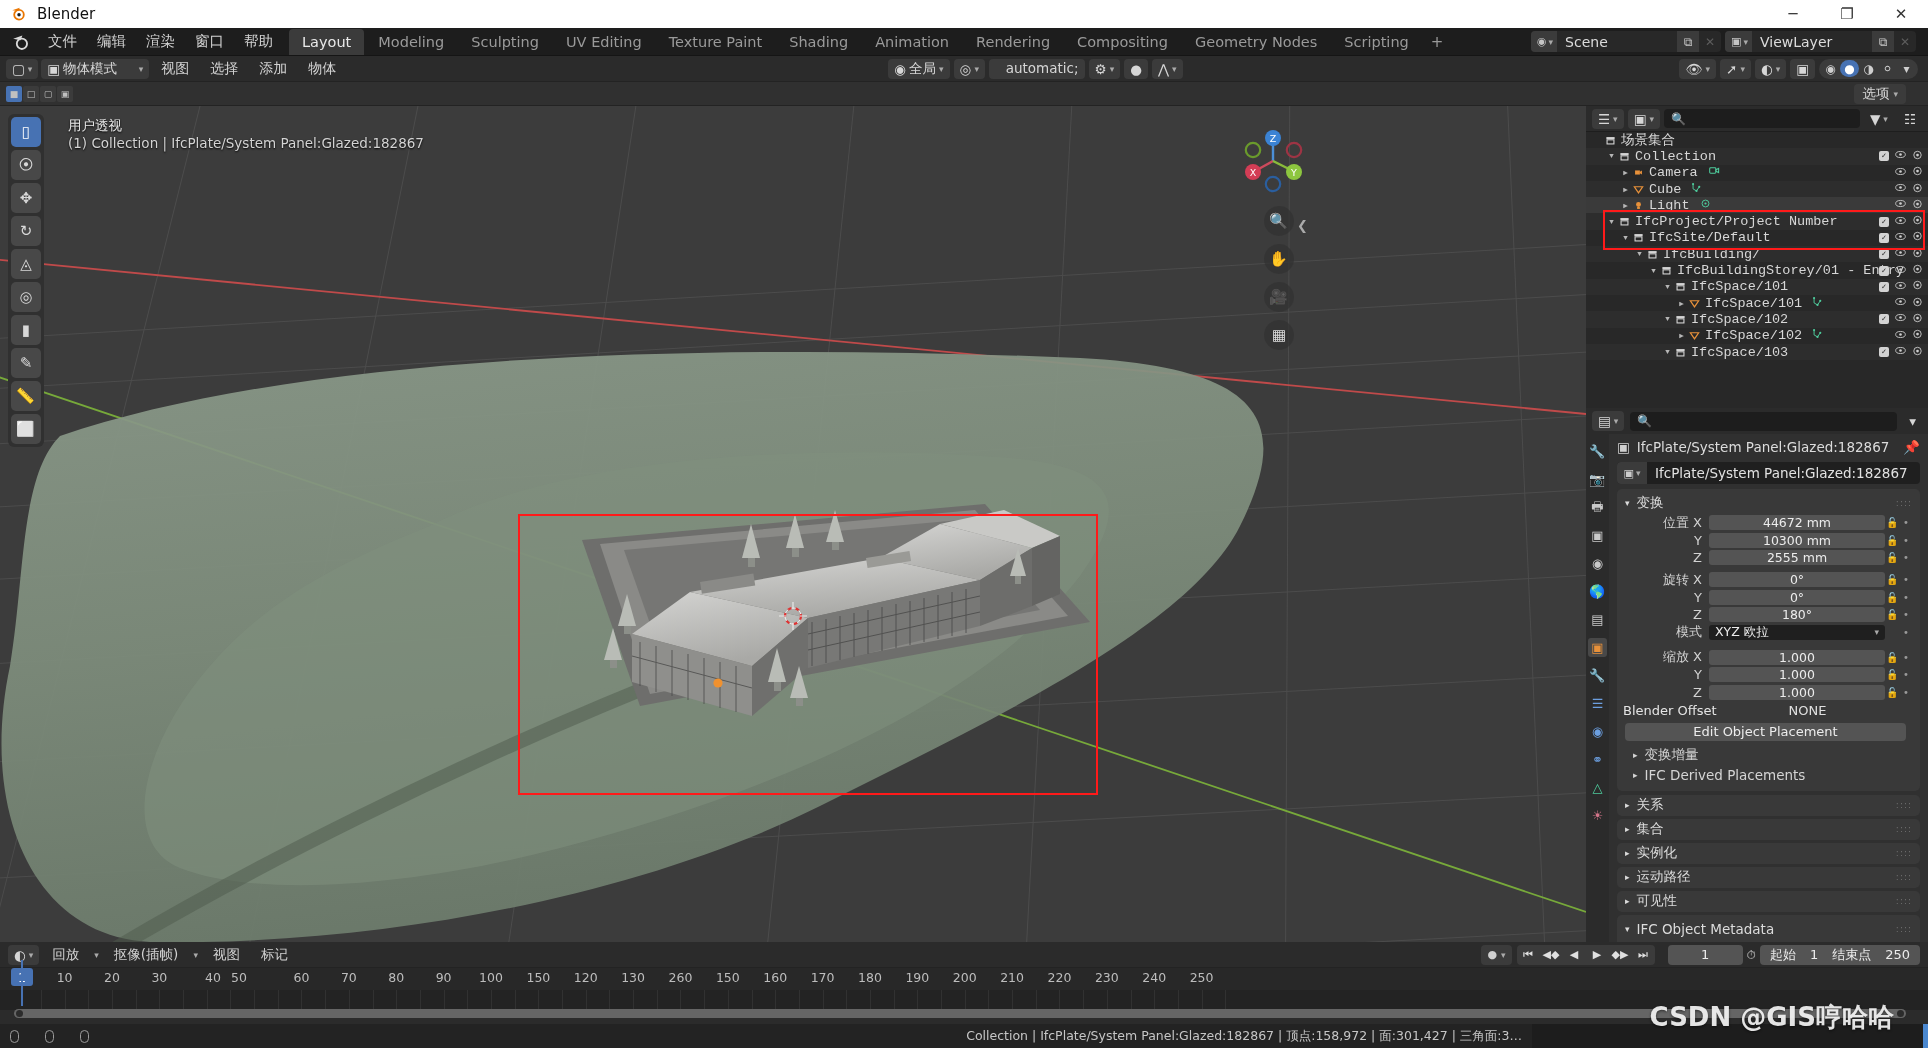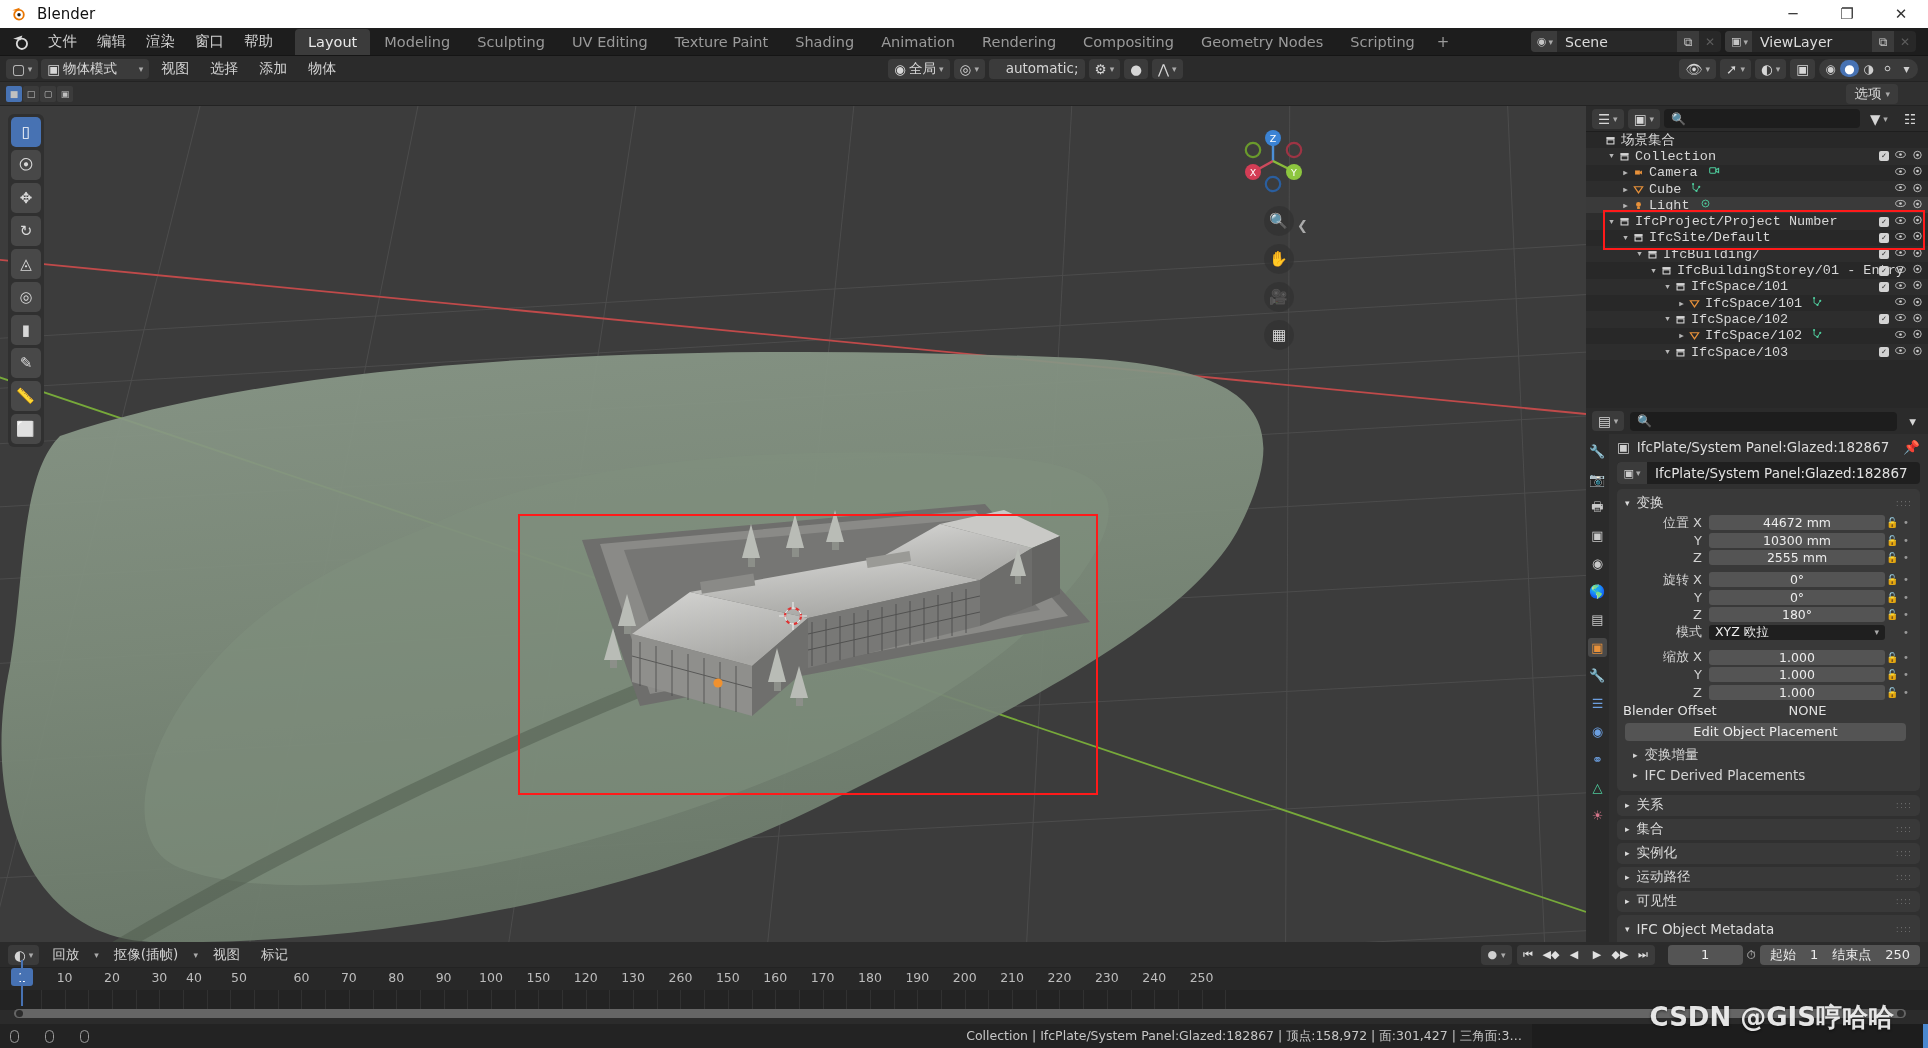--- a/index.html
+++ b/index.html
@@ -13,21 +13,21 @@
   #titlebar .blogo { width:18px; height:18px; margin-right:9px; }
   #winbtns { margin-left:auto; display:flex; height:28px; }
   #winbtns div { width:54px; height:28px; display:flex; align-items:center;
     justify-content:center; color:#333; font-size:15px; }
 
   
   #topbar { height:28px; background:#1d1d1d; display:flex; align-items:center;
     padding:0 6px; gap:0px; border-bottom:1px solid #151515; }
   .blender-icon { width:22px; height:22px; margin:0 6px 0 4px; }
   .menu-item { padding:3px 10px; font-size:14.5px; color:#d2d2d2; border-radius:3px; cursor:default; }
-  .ws-tabs { display:flex; align-items:center; margin-left:12px; gap:1px; }
+  .ws-tabs { display:flex; align-items:center; margin-left:6px; gap:1px; }
   .ws-tab { padding:5px 13px; font-size:14.5px; color:#9a9a9a; border-radius:4px 4px 0 0; }
   .ws-tab.active { background:#3b3b3b; color:#e9e9e9; }
   .ws-plus { padding:4px 9px; color:#9a9a9a; font-size:15px; }
   #topbar-right { margin-left:auto; display:flex; align-items:center; gap:4px; padding-right:6px; }
   .scene-field { display:flex; align-items:center; background:#282828; border-radius:4px;
     height:21px; overflow:hidden; }
   .scene-ic { background:#3b3b3b; display:flex; align-items:center; padding:0 4px 0 6px;
     height:21px; gap:2px; color:#c5c5c5; font-size:11px;}
   .scene-name { padding:0 10px 0 8px; font-size:14px; color:#dcdcdc; min-width:120px;}
   .scene-btn { width:22px; height:21px; background:#3b3b3b; display:flex;
@@ -50,21 +50,21 @@
 
   
   #vpheader2 { height:24px; background:#303030; display:flex; align-items:center;
     padding:0 6px; gap:4px; border-bottom:1px solid #232323;}
   .tgl-group { display:flex; gap:1px; }
   .tgl { width:16px; height:16px; background:#3b3b3b; border-radius:2px;
     display:flex; align-items:center; justify-content:center; font-size:9px; color:#c0c0c0;}
   .tgl.on { background:#4772b3; }
   #opt-btn { margin-left:auto; display:flex; align-items:center; gap:4px;
     background:#3b3b3b; border-radius:4px; height:20px; padding:0 8px;
-    font-size:13.5px; color:#d6d6d6; margin-right:24px;}
+    font-size:13.5px; color:#d6d6d6; margin-right:16px;}
 
   
   #main { position:absolute; top:106px; left:0; width:1928px; height:836px; }
 
   
   #viewport { position:absolute; left:0; top:0; width:1586px; height:836px;
     background:#3a3a3a; overflow:hidden; }
   #vp-canvas { position:absolute; inset:0; }
 
   
@@ -439,20 +439,24 @@
 
       <g transform="translate(793,510)">
         <circle r="8" fill="none" stroke="#dd3333" stroke-width="2.2" stroke-dasharray="4 4"></circle>
         <circle r="8" fill="none" stroke="#f0f0f0" stroke-width="1" stroke-dasharray="4 4" stroke-dashoffset="4"></circle>
         <path d="M0 -14 v7 M0 14 v-7 M-14 0 h7 M14 0 h-7" stroke="#e8e8e8" stroke-width="1.2"></path>
       </g>
 
       <circle cx="718" cy="577" r="4.6" fill="#f0912f"></circle>
     </svg>
 
+    <div id="vp-text">
+      <div>用户透视</div>
+      <div class="l2">(1) Collection | IfcPlate/System Panel:Glazed:182867</div>
+    </div>
 
     <div id="lefttools">
       <div class="tool active">▯</div>
       <div class="tool">⦿</div>
       <div class="tool">✥</div>
       <div class="tool">↻</div>
       <div class="tool">◬</div>
       <div class="tool">◎</div>
       <div class="tool">▮</div>
       <div class="tool">✎</div>
@@ -1022,21 +1026,21 @@
         </div>
       </div>
     </div>
   </div>
 
   <div id="tl-ruler">
     <div id="tl-playhead" style="left: 22px;">1</div>
   <div class="tick" style="left: 64.6353px;">10</div>
       <div class="tick" style="left: 112.008px;">20</div>
       <div class="tick" style="left: 159.38px;">30</div>
-      <div class="tick" style="left: 194px;">40</div>
+      <div class="tick" style="left: 213px;">40</div>
       <div class="tick" style="left: 239px;">50</div>
       <div class="tick" style="left: 301.498px;">60</div>
       <div class="tick" style="left: 348.871px;">70</div>
       <div class="tick" style="left: 396.243px;">80</div>
       <div class="tick" style="left: 443.616px;">90</div>
       <div class="tick" style="left: 490.988px;">100</div>
       <div class="tick" style="left: 538.361px;">150</div>
       <div class="tick" style="left: 585.733px;">120</div>
       <div class="tick" style="left: 633.106px;">130</div>
       <div class="tick" style="left: 680.478px;">260</div>

